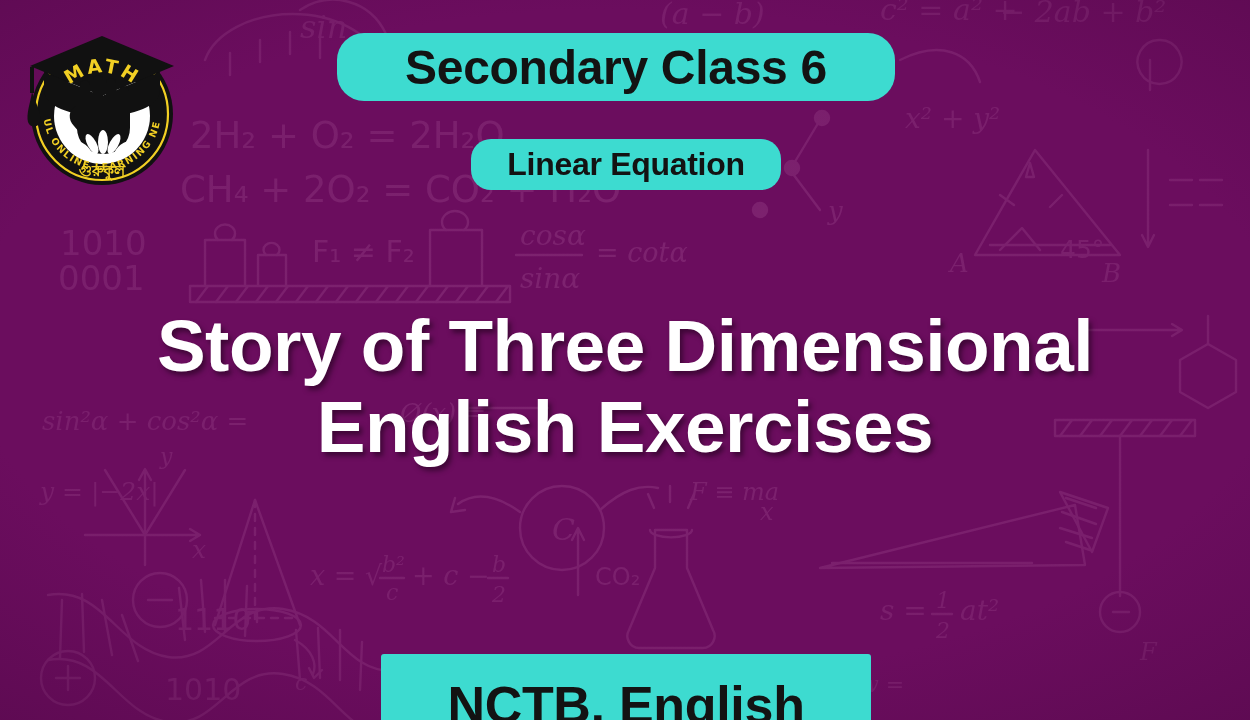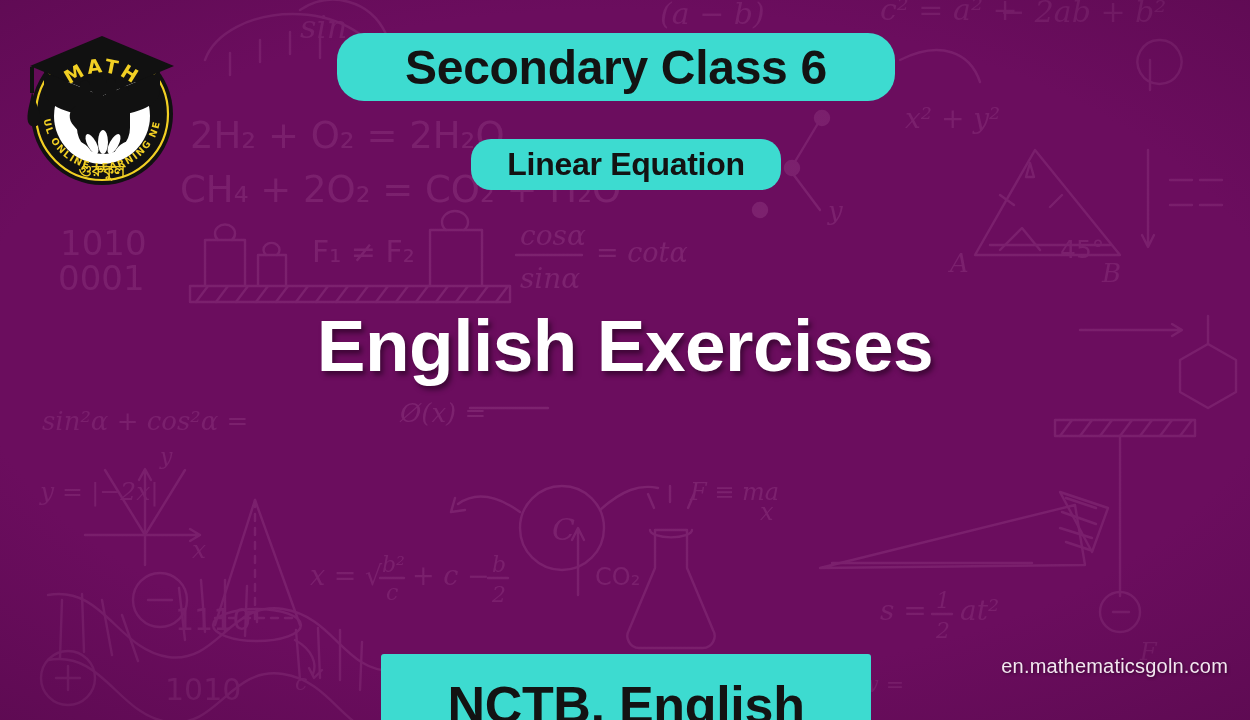--- a/index.html
+++ b/index.html
@@ -314,18 +314,18 @@
     </svg>
   </div>
 
   <div class="badge badge-class">Secondary Class 6</div>
 
   <div class="badge badge-topic">Linear Equation</div>
 
   <div class="badge badge-source">NCTB, English</div>
 
   <div class="title">
+    <span class="title-line">Story of Three Dimensional</span>
     <span class="title-line">English Exercises</span>
   </div>
 
-  <div class="site-url">en.mathematicsgoln.com</div>
 
 </div>
 
 </body></html>

